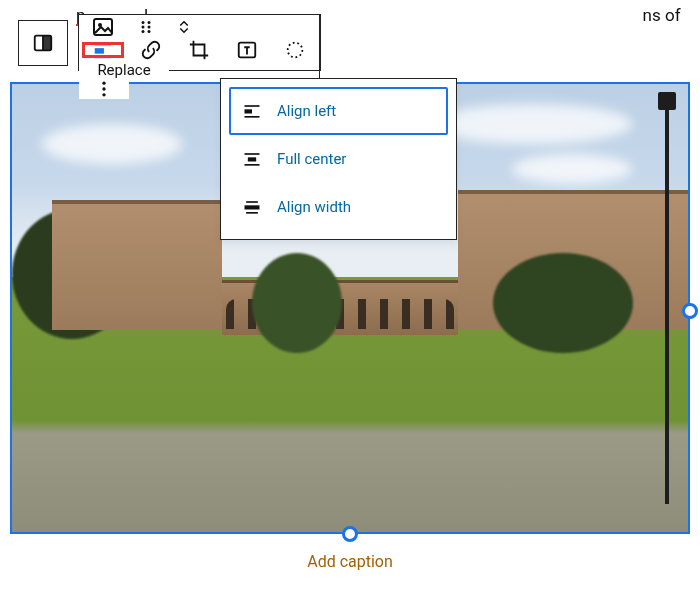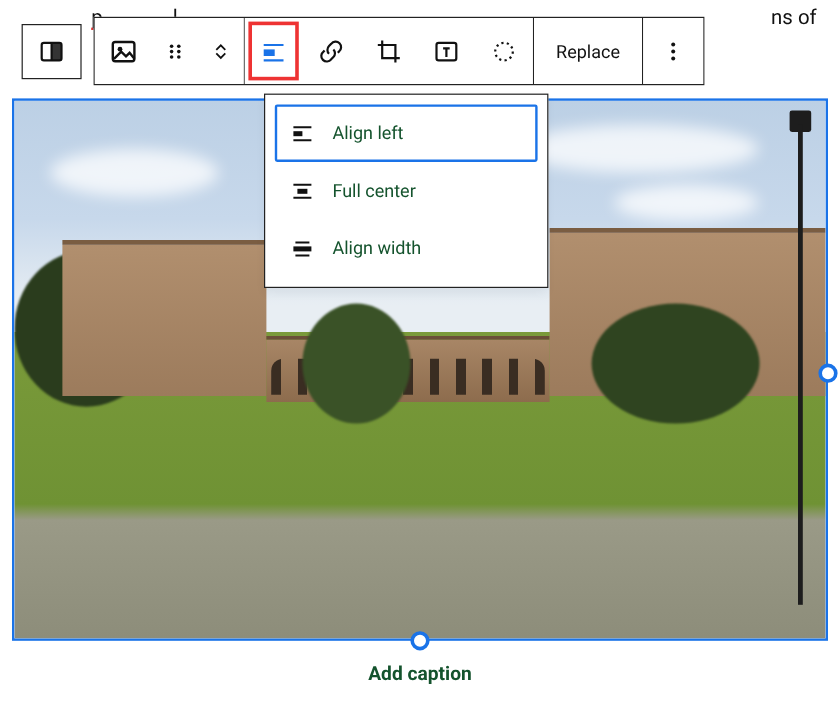--- a/index.html
+++ b/index.html
@@ -38,20 +38,21 @@
   }
   .main-toolbar {
     position: absolute;
     top: 14px;
     left: 78px;
     height: 57px;
     border: 1px solid #222;
     background: #fff;
     display: flex;
     z-index: 4;
+    flex-direction: column;
   }
   .tb-group {
     display: flex;
     align-items: center;
     border-right: 1px solid #222;
     height: 100%;
   }
   .tb-group:last-child { border-right: none; }
   .tb-btn {
     width: 48px;
@@ -81,21 +82,21 @@
     padding: 8px;
     z-index: 10;
     box-shadow: 0 4px 8px rgba(0,0,0,.05);
   }
   .dd-item {
     display: flex;
     align-items: center;
     gap: 14px;
     padding: 12px 10px;
     font-size: 15px;
-    color: #14532d;
+    color: #0369a1;
     cursor: pointer;
     border: 2px solid transparent;
     border-radius: 2px;
   }
   .dd-item.selected { border-color: #1a73e8; }
   .dd-icon { width: 22px; display:flex; justify-content:center; }
   .image-block {
     position: absolute;
     top: 82px;
     left: 10px;
@@ -151,23 +152,22 @@
     z-index: 12;
   }
   .h-right { top: 303px; left: 682px; }
   .h-bottom { top: 526px; left: 342px; }
   .caption {
     position: absolute;
     top: 544px;
     left: 0; right: 0;
     text-align: center;
     font-size: 16px;
-    color: #14532d;
+    color: #a16207;
     padding-top: 8px;
-    font-weight: bold;
   }
   svg { display: block; }
 </style>
 </head>
 <body>
 
 <div class="bg-text">
   <span style="margin-left:6px" class="spell">p</span>
   <span style="display:inline-block;width:50px"></span>
   <span class="spell">l</span>

